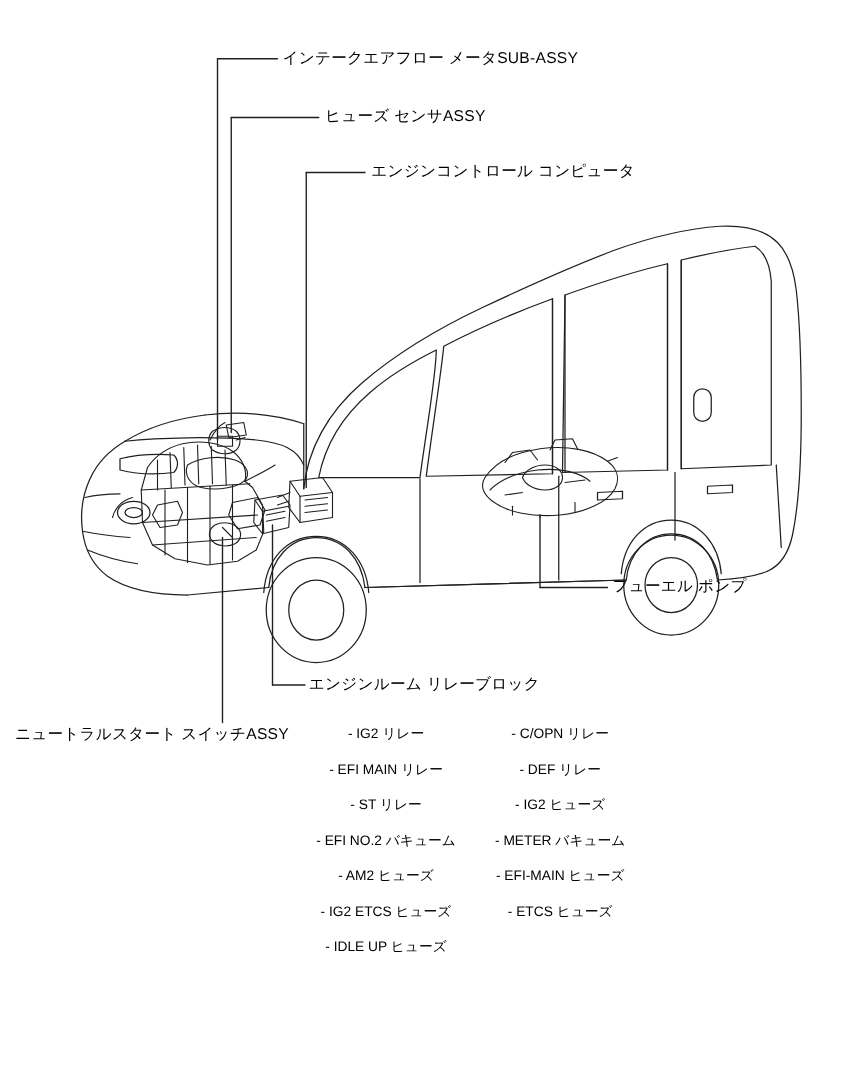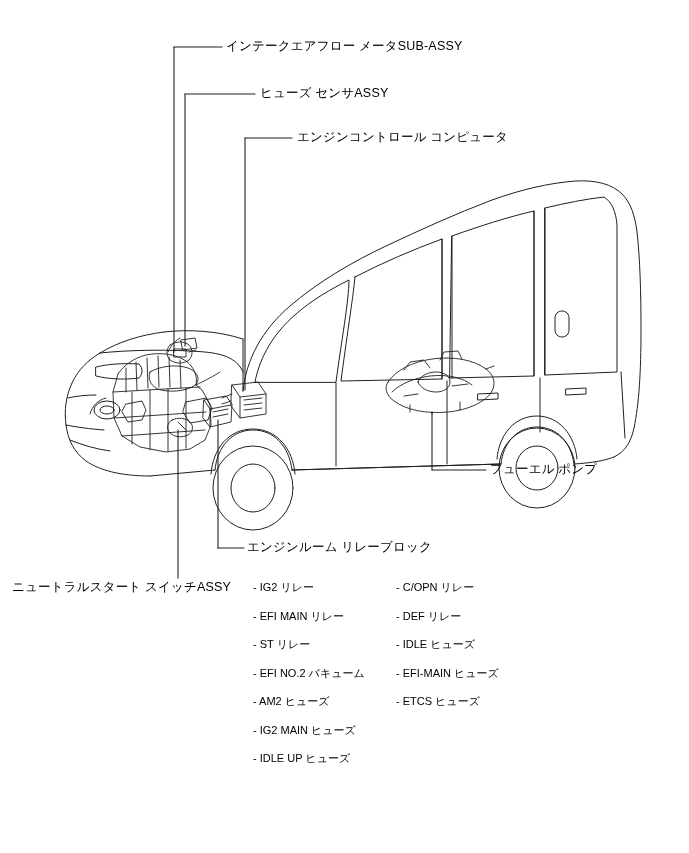--- a/index.html
+++ b/index.html
@@ -12,20 +12,21 @@
     height: 853px;
     font-family: "Liberation Sans", sans-serif;
     color: #000000;
     position: relative;
     overflow: hidden;
   }
   #stage {
     position: relative;
     width: 689px;
     height: 853px;
+    text-align: center;
   }
   #diagram-svg {
     position: absolute;
     left: 0;
     top: 0;
     width: 689px;
     height: 853px;
   }
   .callout-label {
     position: absolute;
@@ -233,25 +234,26 @@
   <div class="callout-label" style="left:247px; top:541px;">エンジンルーム リレーブロック</div>
 
   <div class="callout-label" style="left:12px; top:581px;">ニュートラルスタート スイッチASSY</div>
 
   <div class="list-col" id="list-left" style="left:253px; top:573px;">
       <div>- IG2 リレー</div>
       <div>- EFI MAIN リレー</div>
       <div>- ST リレー</div>
       <div>- EFI NO.2 バキューム</div>
       <div>- AM2 ヒューズ</div>
-      <div>- IG2 MAIN ヒューズ</div>
+      <div>- IG2 ETCS ヒューズ</div>
       <div>- IDLE UP ヒューズ</div>
     </div>
 
   <div class="list-col" id="list-right" style="left:396px; top:573px;">
       <div>- C/OPN リレー</div>
       <div>- DEF リレー</div>
-      <div>- IDLE ヒューズ</div>
+      <div>- IG2 ヒューズ</div>
+      <div>- METER バキューム</div>
       <div>- EFI-MAIN ヒューズ</div>
       <div>- ETCS ヒューズ</div>
     </div>
 
 </div>
 
 </body></html>

